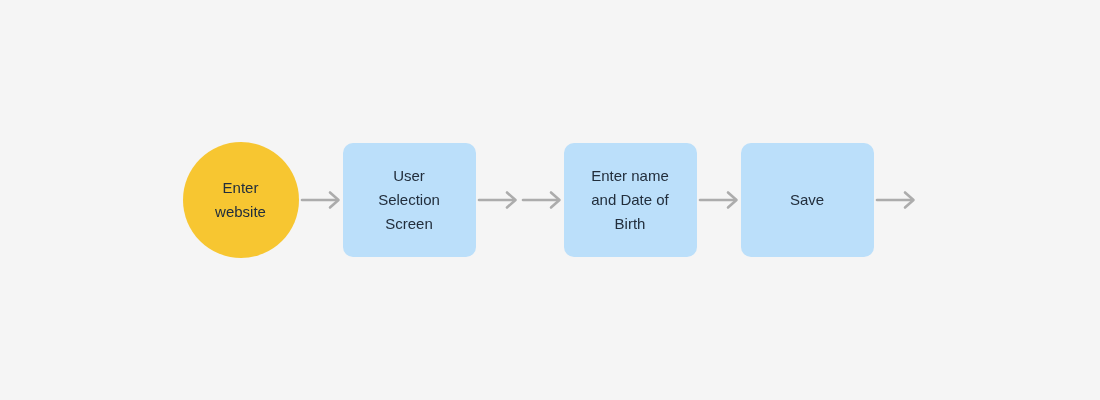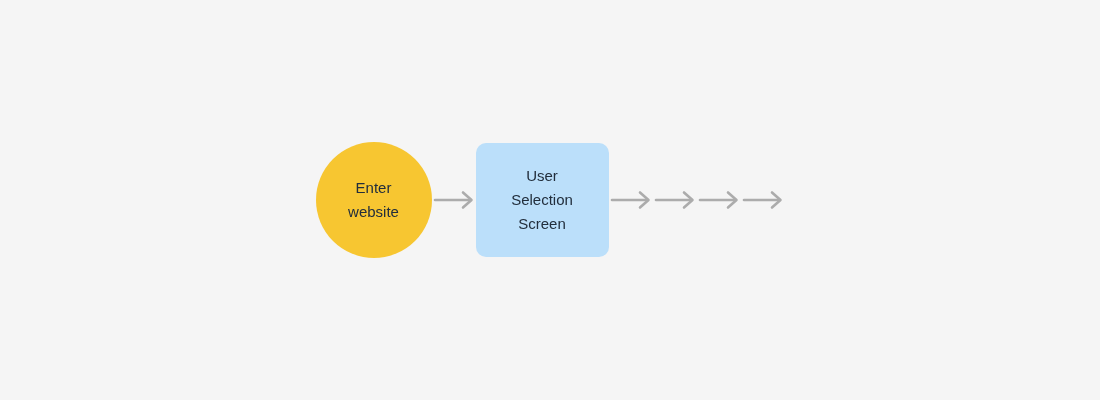--- a/index.html
+++ b/index.html
@@ -89,26 +89,34 @@
       <path d="M2 11 H37" stroke="var(--arrow)" stroke-width="2.6" stroke-linecap="round" fill="none"></path>
       <path d="M30 3.5 L38.5 11 L30 18.5" stroke="var(--arrow)" stroke-width="2.6" stroke-linecap="round" stroke-linejoin="round" fill="none"></path>
     </svg>
 
 
     <svg class="arrow" width="42" height="22" viewBox="0 0 42 22">
       <path d="M2 11 H37" stroke="var(--arrow)" stroke-width="2.6" stroke-linecap="round" fill="none"></path>
       <path d="M30 3.5 L38.5 11 L30 18.5" stroke="var(--arrow)" stroke-width="2.6" stroke-linecap="round" stroke-linejoin="round" fill="none"></path>
     </svg>
 
+    <div class="node rect">
+      <span class="label">Enter name
+and Date of
+Birth</span>
+    </div>
 
     <svg class="arrow" width="42" height="22" viewBox="0 0 42 22">
       <path d="M2 11 H37" stroke="var(--arrow)" stroke-width="2.6" stroke-linecap="round" fill="none"></path>
       <path d="M30 3.5 L38.5 11 L30 18.5" stroke="var(--arrow)" stroke-width="2.6" stroke-linecap="round" stroke-linejoin="round" fill="none"></path>
     </svg>
 
+    <div class="node rect">
+      <span class="label">Save</span>
+    </div>
 
     <svg class="arrow" width="42" height="22" viewBox="0 0 42 22">
       <path d="M2 11 H37" stroke="var(--arrow)" stroke-width="2.6" stroke-linecap="round" fill="none"></path>
       <path d="M30 3.5 L38.5 11 L30 18.5" stroke="var(--arrow)" stroke-width="2.6" stroke-linecap="round" stroke-linejoin="round" fill="none"></path>
     </svg>
 
 
   </div>
 </div>
 

